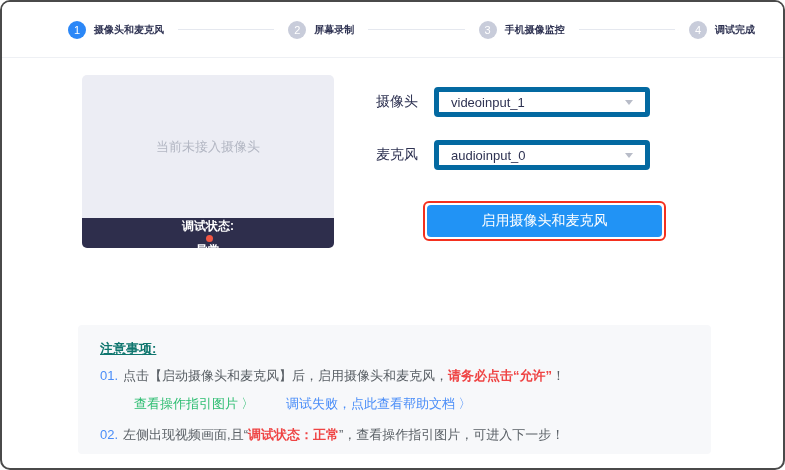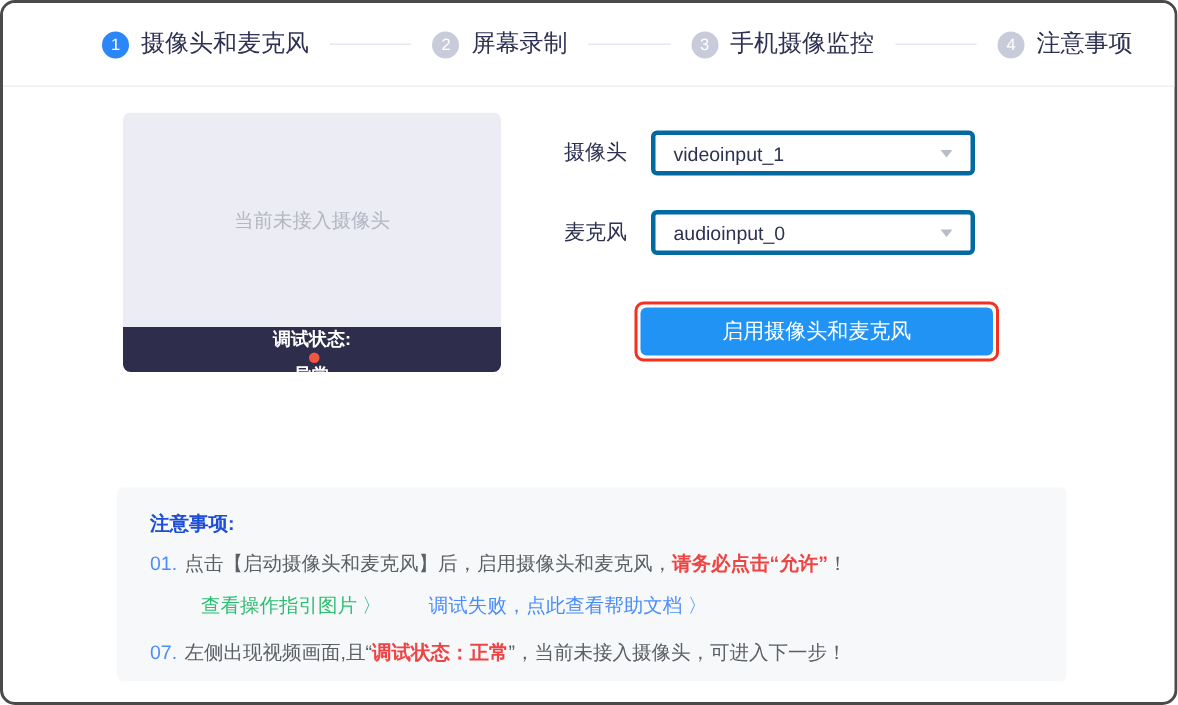--- a/index.html
+++ b/index.html
@@ -26,21 +26,21 @@
   }
   .step { display: flex; align-items: center; flex: 0 0 auto; }
   .step-circle {
     width: 18px; height: 18px; border-radius: 50%;
     color: #ffffff; font-size: 11px; line-height: 18px;
     text-align: center; flex: 0 0 auto;
     background: #c8ccda;
   }
   .step.active .step-circle { background: #2b87f7; }
   .step-label {
-    margin-left: 8px; font-size: 16px; color: #2e3252; font-weight: 400;
+    margin-left: 8px; font-size: 10px; color: #2e3252; font-weight: 700;
     white-space: nowrap;
   }
   .connector { flex: 1 1 auto; height: 1px; background: #e5e8ef; margin: 0 14px; }
   
   .preview {
     position: absolute; left: 80px; top: 73px; width: 252px; height: 173px;
     border-radius: 5px; overflow: hidden;
     display: flex; flex-direction: column;
   }
   .preview-screen {
@@ -57,21 +57,21 @@
     width: 7px; height: 7px; border-radius: 50%;
     background: #f25643; margin: 0 6px 0 8px; flex: 0 0 auto;
   }
   
   .form-row { position: absolute; left: 374px; display: flex; align-items: center; }
   .form-row.row-camera { top: 85px; }
   .form-row.row-mic    { top: 138px; }
   .form-label { width: 44px; margin-right: 14px; font-size: 14px; color: #2e3252; font-weight: 500; white-space: nowrap; }
   .select {
     width: 216px; height: 30px;
-    border: 3px solid #0369a1; border-radius: 4px; background: #ffffff;
+    border: 5px solid #0369a1; border-radius: 4px; background: #ffffff;
     display: flex; align-items: center; justify-content: space-between;
     padding: 0 12px; cursor: pointer;
   }
   .select-value { font-size: 13px; color: #2e3252; font-weight: 500; }
   .caret {
     width: 0; height: 0;
     border-left: 4px solid transparent; border-right: 4px solid transparent;
     border-top: 5px solid #b8bcc8;
   }
   .red-box {
@@ -84,21 +84,21 @@
     color: #ffffff; font-size: 14px; cursor: pointer;
     font-family: "Liberation Sans", "DejaVu Sans", sans-serif;
   }
   
   .notes {
     position: absolute; left: 76px; top: 323px; width: 633px; height: 129px;
     background: #f7f8fa; border-radius: 4px;
     padding: 15px 18px 0 22px;
     font-size: 13px; color: #5a6066;
   }
-  .notes-title { font-weight: bold; color: #1d4ed8; font-size: 13px; }
+  .notes-title { font-weight: bold; color: #0f766e; font-size: 13px; text-decoration: underline; }
   .note-line { margin-top: 9px; line-height: 1.45; }
   .note-no { color: #4a8df8; margin-right: 5px; }
   .green-strong { color: #ef4444; font-weight: bold; }
   .links-row { margin-top: 9px; margin-left: 34px; }
   .note-link { text-decoration: none; font-weight: 500; cursor: pointer; }
   .link-green { color: #2dbd71; font-family: Liberation Serif, serif; }
   .link-blue { color: #4a8df8; margin-left: 28px; }
   .note-line.second { margin-top: 13px; }
 </style>
 </head>
@@ -117,21 +117,21 @@
       <span class="step-label">屏幕录制</span>
     </div>
     <div class="connector"></div>
     <div class="step">
       <span class="step-circle">3</span>
       <span class="step-label">手机摄像监控</span>
     </div>
     <div class="connector"></div>
     <div class="step">
       <span class="step-circle">4</span>
-      <span class="step-label">注意事项</span>
+      <span class="step-label">调试完成</span>
     </div>
   </div>
 
   <div class="preview">
     <div class="preview-screen">
       <span class="preview-placeholder">当前未接入摄像头</span>
     </div>
     <div class="status-bar">
       <span>调试状态:</span>
       <span class="status-dot"></span>
@@ -161,17 +161,17 @@
   <div class="notes">
     <div class="notes-title">注意事项:</div>
     <div class="note-line">
       <span class="note-no">01.</span><span>点击【启动摄像头和麦克风】后，启用摄像头和麦克风，</span><span class="green-strong">请务必点击“允许”</span><span>！</span>
     </div>
     <div class="links-row">
       <a class="note-link link-green">查看操作指引图片 〉</a>
       <a class="note-link link-blue">调试失败，点此查看帮助文档 〉</a>
     </div>
     <div class="note-line second">
-      <span class="note-no">07.</span><span>左侧出现视频画面,且“</span><span class="green-strong">调试状态：正常</span><span>”，当前未接入摄像头，可进入下一步！</span>
+      <span class="note-no">02.</span><span>左侧出现视频画面,且“</span><span class="green-strong">调试状态：正常</span><span>”，查看操作指引图片，可进入下一步！</span>
     </div>
   </div>
 
 </div>
 
 </body></html>

